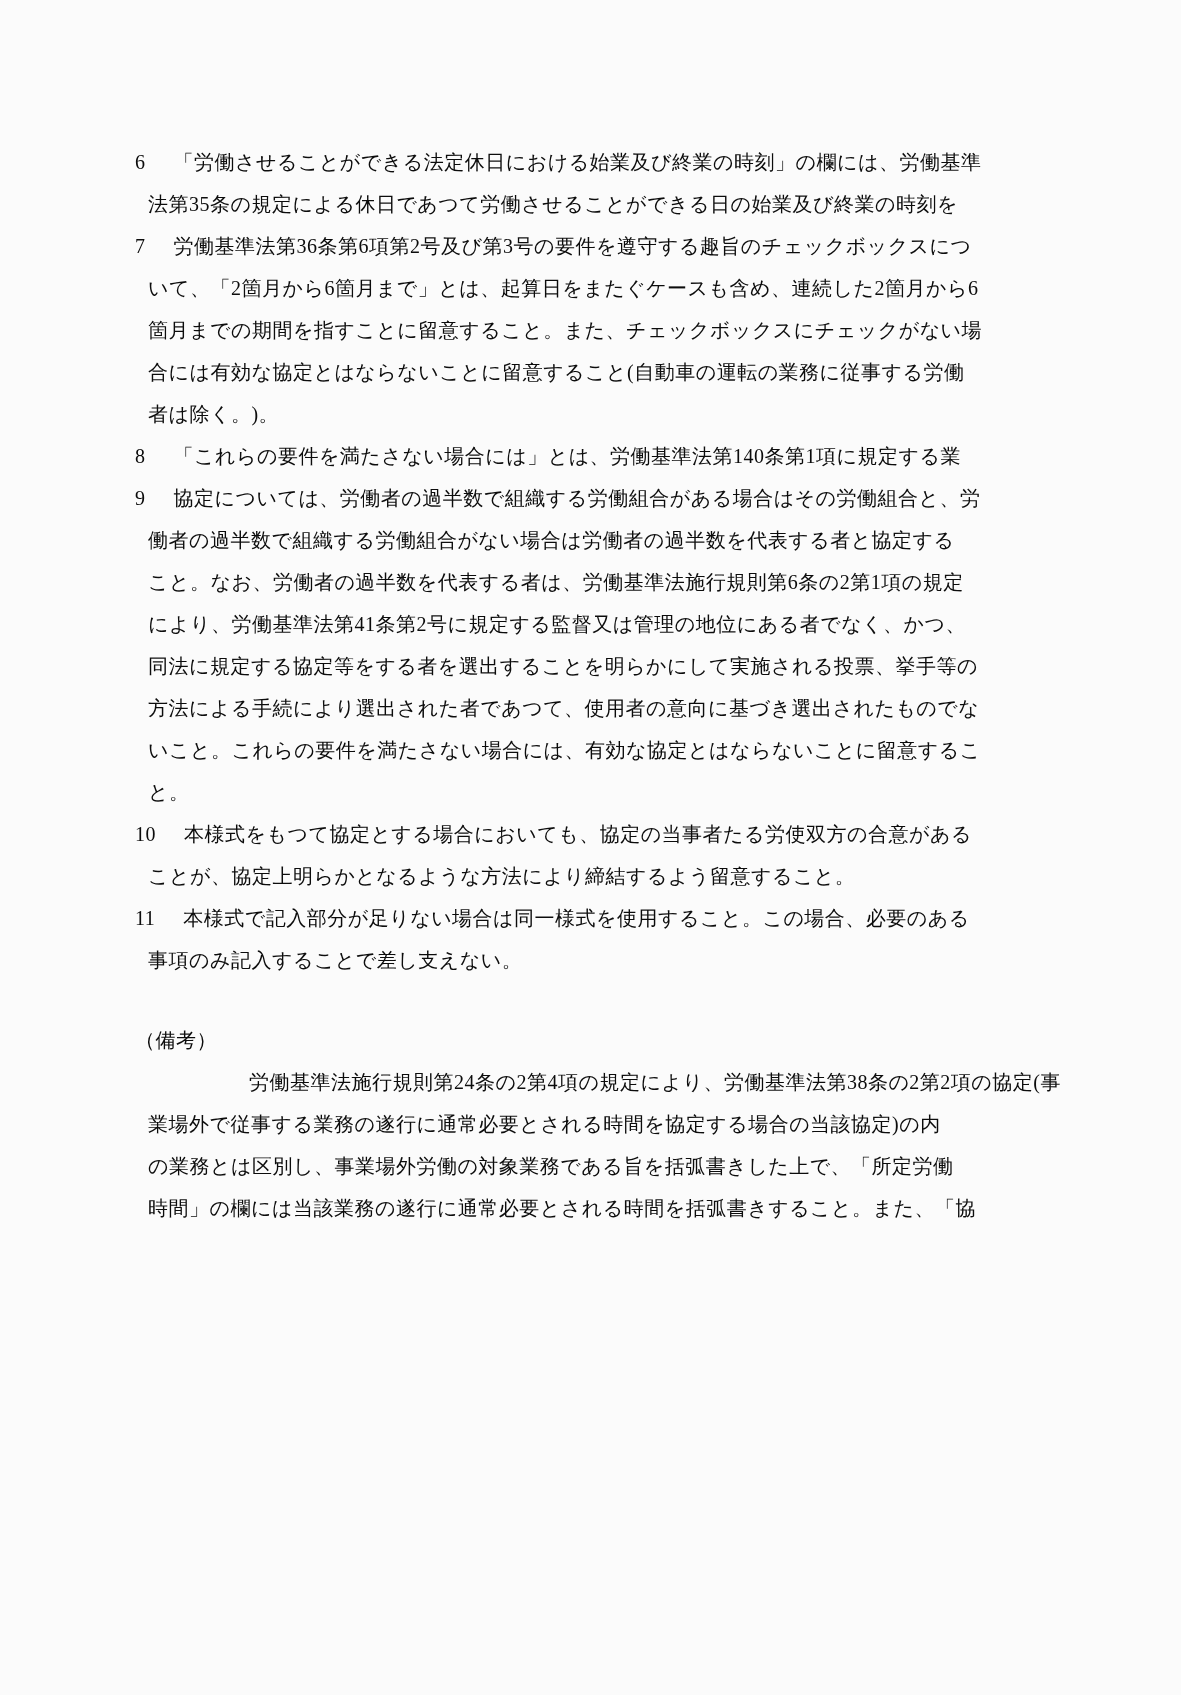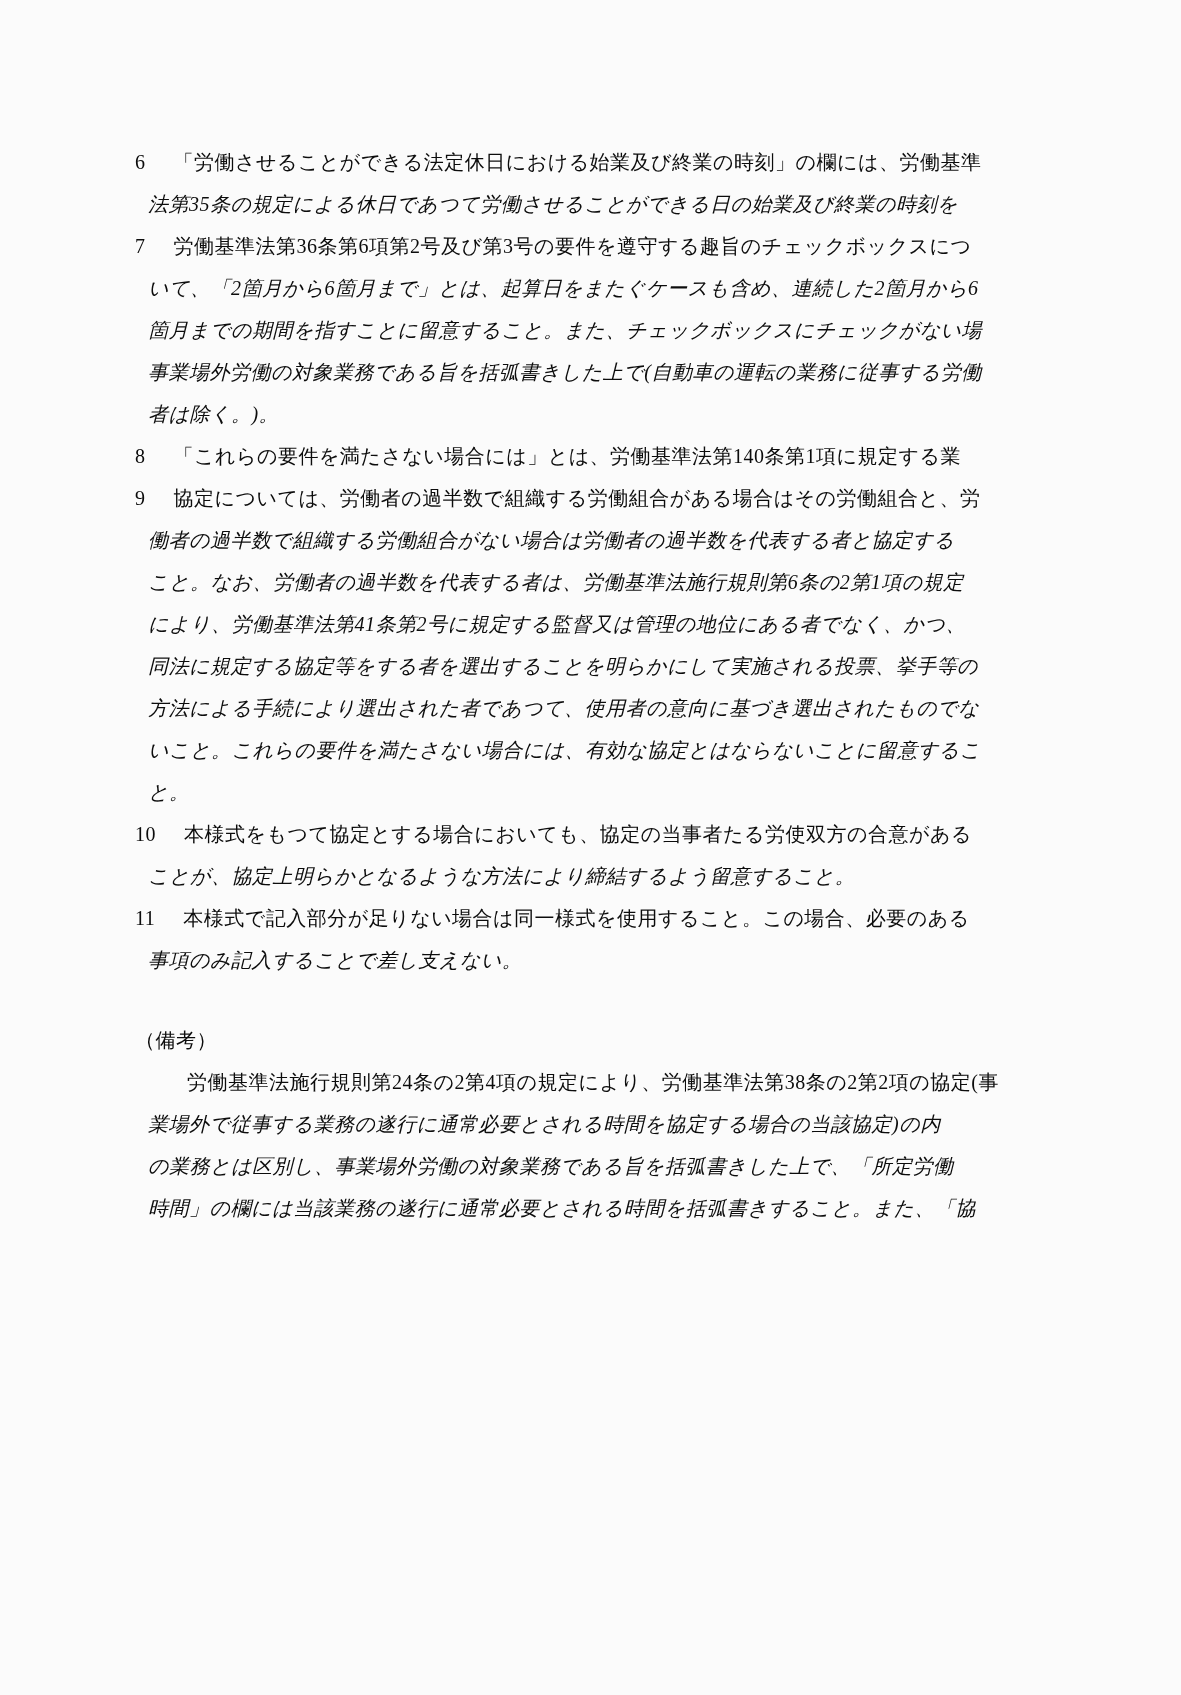--- a/index.html
+++ b/index.html
@@ -27,53 +27,53 @@
     list-style: none;
   }
   .note-item {
     margin: 0;
   }
   .line {
     white-space: nowrap;
   }
   .line.cont {
     padding-left: 13px;
-    font-style: italic;
   }
   .num {
     display: inline-block;
     margin-right: 28px;
   }
   .remarks {
     margin-top: 38px;
   }
   .remarks-header {
     white-space: nowrap;
   }
   .remarks-body .line.first {
     padding-left: 52px;
+    text-align: right;
   }
   .remarks-body .line.cont {
     padding-left: 13px;
   }
 </style>
 </head>
 <body>
 
 <div class="page">
   <div class="notes-list" id="notes-list">
       <div class="note-item">
         <div class="line first"><span class="num">6</span><span>「労働させることができる法定休日における始業及び終業の時刻」の欄には、労働基準</span></div>
         <div class="line cont">法第35条の規定による休日であつて労働させることができる日の始業及び終業の時刻を</div>
       </div>
       <div class="note-item">
         <div class="line first"><span class="num">7</span><span>労働基準法第36条第6項第2号及び第3号の要件を遵守する趣旨のチェックボックスにつ</span></div>
         <div class="line cont">いて、「2箇月から6箇月まで」とは、起算日をまたぐケースも含め、連続した2箇月から6</div>
         <div class="line cont">箇月までの期間を指すことに留意すること。また、チェックボックスにチェックがない場</div>
-        <div class="line cont">事業場外労働の対象業務である旨を括弧書きした上で(自動車の運転の業務に従事する労働</div>
+        <div class="line cont">合には有効な協定とはならないことに留意すること(自動車の運転の業務に従事する労働</div>
         <div class="line cont">者は除く。)。</div>
       </div>
       <div class="note-item">
         <div class="line first"><span class="num">8</span><span>「これらの要件を満たさない場合には」とは、労働基準法第140条第1項に規定する業</span></div>
       </div>
       <div class="note-item">
         <div class="line first"><span class="num">9</span><span>協定については、労働者の過半数で組織する労働組合がある場合はその労働組合と、労</span></div>
         <div class="line cont">働者の過半数で組織する労働組合がない場合は労働者の過半数を代表する者と協定する</div>
         <div class="line cont">こと。なお、労働者の過半数を代表する者は、労働基準法施行規則第6条の2第1項の規定</div>
         <div class="line cont">により、労働基準法第41条第2号に規定する監督又は管理の地位にある者でなく、かつ、</div>

